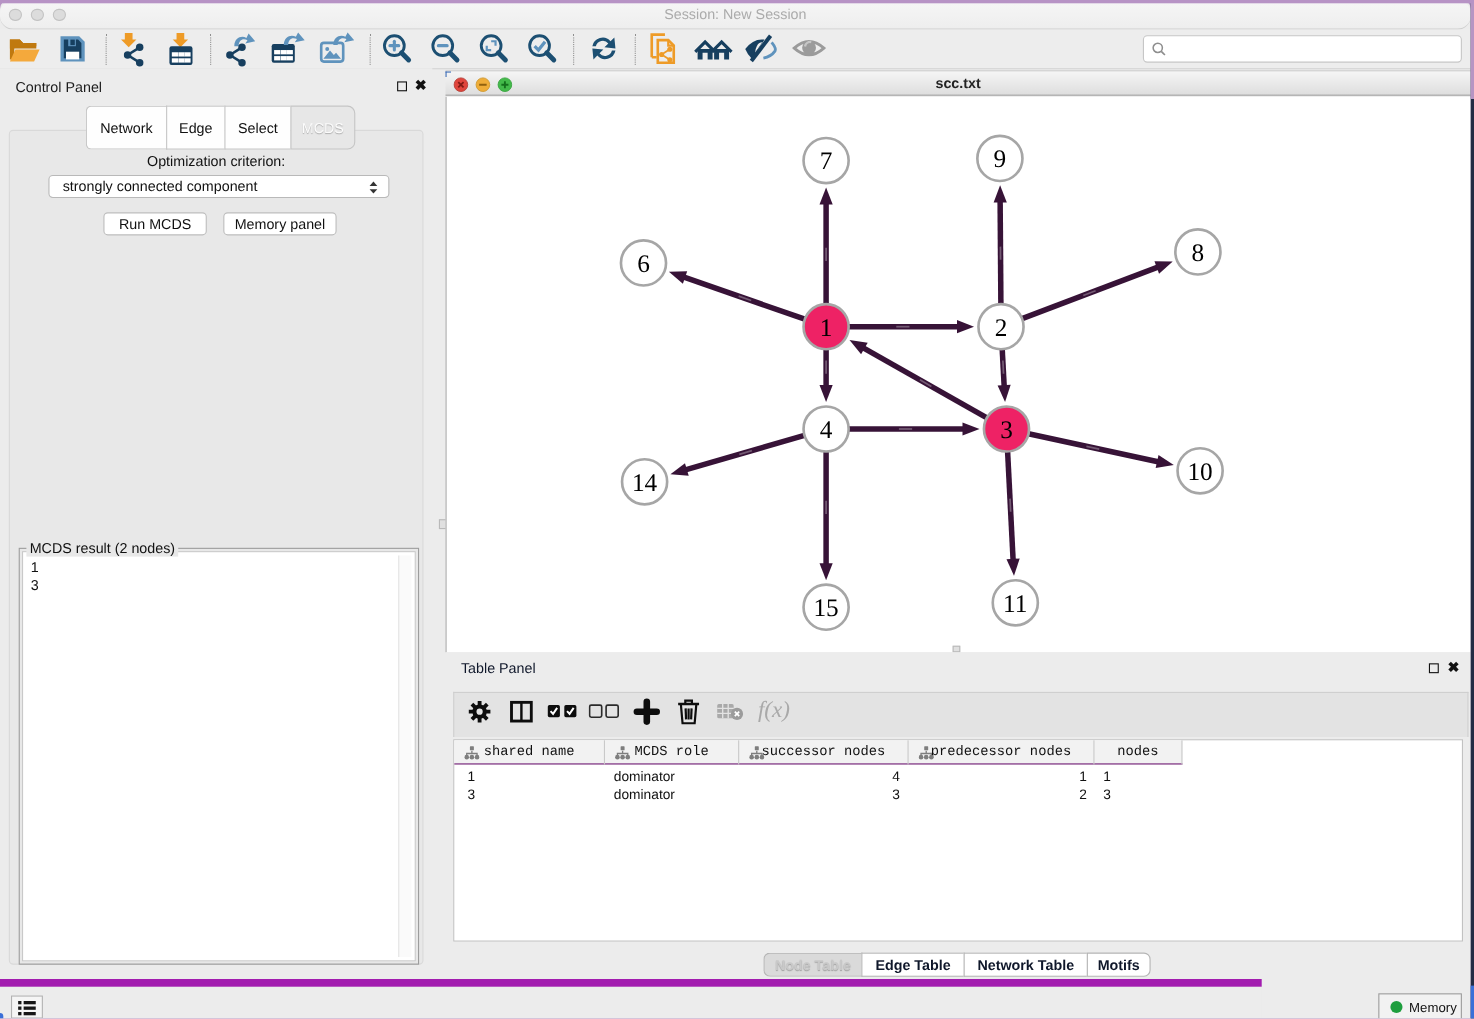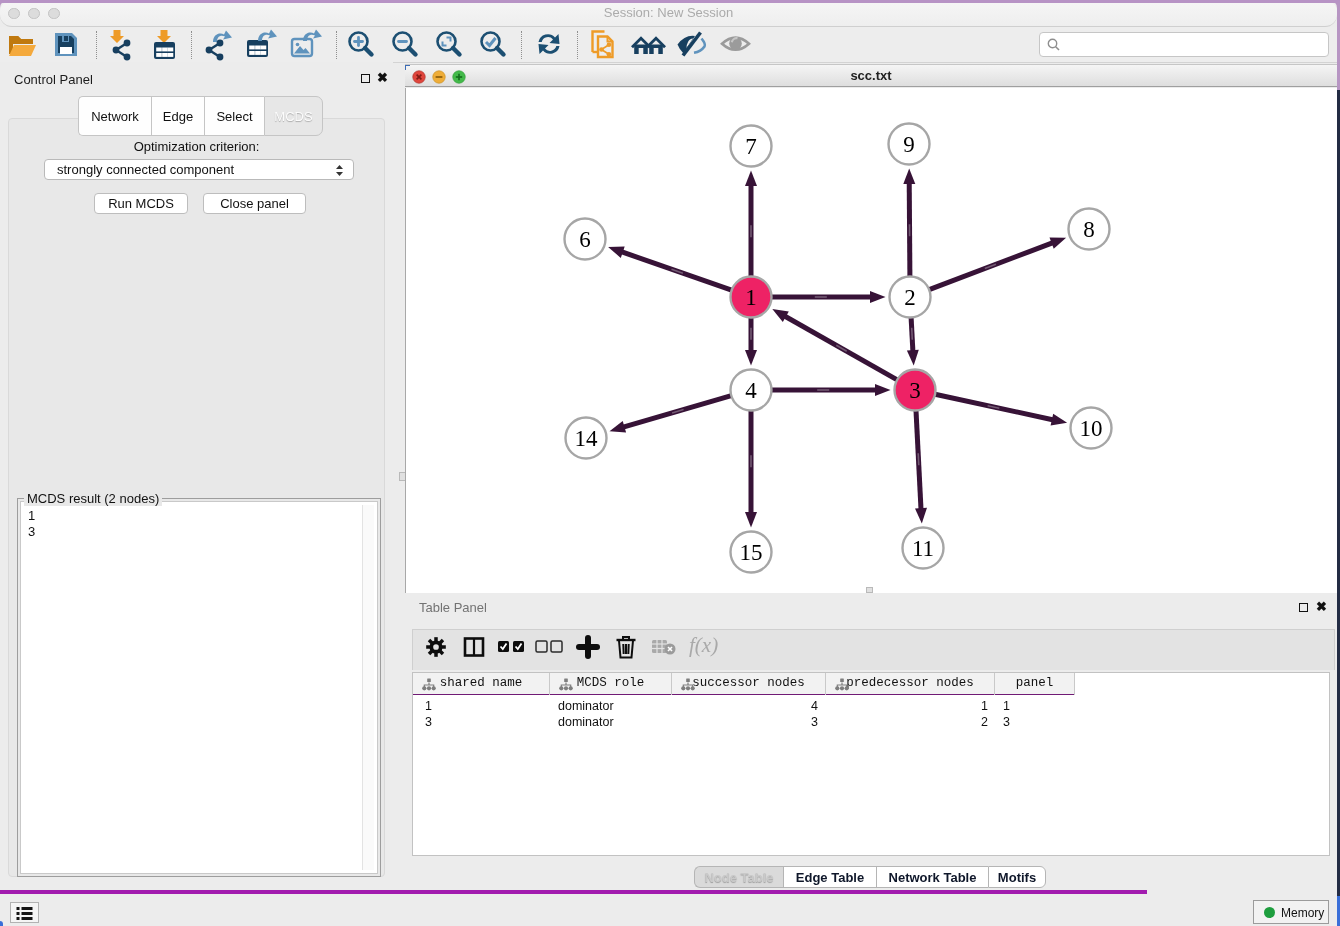--- a/index.html
+++ b/index.html
@@ -47,36 +47,36 @@
 #hsplit-handle { position:absolute; left:866px; top:587px; width:7px; height:6px; background:#e0e0e0; border:1px solid #b9b9b9; }
 
 
 #netwin { position:absolute; left:405px; top:64px; width:932px; height:529px; border-top:1px solid #c6c6c6;padding-left:44px; }
 #nettitle { position:absolute; left:0; top:0; width:100%; height:22px; background:linear-gradient(#f5f5f5,#dedede); border-bottom:1px solid #9f9f9f; }
 #nettitle .t { position:absolute; top:3px; width:100%; text-align:center; font-size:13px; font-weight:700; color:#222; }
 #netcanvas { position:absolute; left:0; top:23px; width:932px; height:505px; background:#fff; border-left:1px solid #a8a8a8; }
 
 
 #tpanel { position:absolute; left:405px; top:593px; width:932px; height:298px; background:#ececec; }
-#tpanel h1 { font-size:13px; font-weight:400; color:#737373; position:absolute; left:14px; top:7px; }
+#tpanel h1 { font-size:13px; font-weight:400; color:#0f172a; position:absolute; left:14px; top:7px; }
 #tp-float { position:absolute; left:894px; top:10px; width:9px; height:9px; border:1.5px solid #111; }
 #tp-close { position:absolute; left:911px; top:6px; font-size:13px; font-weight:bold; color:#111; }
 #tp-toolbar { position:absolute; left:7px; top:36px; width:923px; height:41px; background:#e3e3e3; border:1px solid #cfcfcf; border-bottom:none;padding-left:20px; }
 #tp-table { position:absolute; left:7px; top:79px; width:918px; height:184px; background:#fff; border:1px solid #c2c2c2; }
 #tp-header { position:absolute; left:0; top:0; height:22px; width:662px; background:#f2f2f2; border-bottom:1px solid #701a75;font-family:Liberation Mono, monospace; }
 #tp-header .col { position:absolute; top:0; height:22px; border-right:1px solid #c9c9c9; font-size:12.5px; color:#111; text-align:center; line-height:21px; }
 .trow { position:absolute; left:0; width:916px; height:16px; font-size:12.5px; color:#111; line-height:16px; }
 .trow span { position:absolute; }
 #tp-tabs { position:absolute; left:289px; top:273px; height:22px; display:flex; }
 #tp-tabs .tab { font-size:13px; font-weight:700; color:#0f172a; background:#fff; border:1px solid #b5b5b5; border-right:none; display:flex; align-items:center; justify-content:center; }
 #tp-tabs .tab.first { border-radius:6px 0 0 6px; background:#dadada; color:#c9c9c9; text-shadow:0 1px 1px #9f9f9f; }
 #tp-tabs .tab.last { border-radius:0 6px 6px 0; border-right:1px solid #b5b5b5; }
 
 
-#statusbar { position:absolute; left:0; top:890px; width:1147px; height:35px; background:#ececec; border-top:4px solid #a21caf; }
+#statusbar { position:absolute; left:0; top:890px; width:1147px; height:35px; background:#ececec; border-top:7px solid #a21caf; }
 #sb-list { position:absolute; left:10px; top:8px; width:29px; height:21px; background:#f5f5f5; border:1px solid #b2b2b2; }
 #sb-mem { position:absolute; left:1253px; top:6px; width:76px; height:24px; background:#f2f2f2; border:1px solid #9b9b9b; font-size:12px; color:#111; }
 #sb-mem .dot { position:absolute; left:10px; top:6px; width:11px; height:11px; background:#1e9e3e; border-radius:50%; }
 #sb-mem .txt { position:absolute; left:27px; top:5px; }
 
 .ti { position:absolute; }
 </style>
 </head>
 <body>
 <div id="topstrip"></div>
@@ -234,21 +234,21 @@
       <div class="tab" style="width:53px;">Edge</div>
       <div class="tab" style="width:60px;">Select</div>
       <div class="tab sel" style="width:59px;">MCDS</div>
     </div>
     <div id="cp-select">strongly connected component<svg width="11" height="15" viewBox="0 0 11 15" style="position:absolute;right:8px;top:3px;">
           <path d="M2 6 L5.5 2 L9 6 Z" fill="#333"></path>
           <path d="M2 9 L5.5 13 L9 9 Z" fill="#333"></path>
         </svg></div>
     <div id="opt-label">Optimization criterion:</div>
     <div class="btn" style="left:94px; width:94px;">Run MCDS</div>
-    <div class="btn" style="left:203px; width:103px;">Close panel</div>
+    <div class="btn" style="left:203px; width:103px;">Memory panel</div>
     <div id="fieldset">
       <div id="fs-text">1<br>3<div id="fs-scroll"></div></div>
       <legend>MCDS result (2 nodes)</legend>
     </div>
   </div>
   <div id="vsplit-handle"></div>
   <div id="netwin">
     <div id="bluecorner" style="position:absolute; left:0; top:0; width:5px; height:5px; border-left:1.5px solid #3c6cb5; border-top:1.5px solid #3c6cb5; z-index:5;"></div>
       <div id="nettitle">
       <svg style="position:absolute; left:7px; top:5px;" width="54" height="14" viewBox="0 0 54 14">
@@ -438,21 +438,21 @@
             </svg>successor nodes</div>
         <div class="col" style="left:413px; width:169px;"><svg width="14" height="13" viewBox="0 0 14 13" style="position:absolute; left:9px; top:5px;">
               <g fill="#7e7e7e">
                 <rect x="5.2" y="0.5" width="3.6" height="3.6" rx="0.5"></rect>
                 <path d="M7 4.5 L7 7 M2.3 9 L2.3 7 L11.7 7 L11.7 9" stroke="#7e7e7e" stroke-width="1.2" fill="none"></path>
                 <circle cx="2.3" cy="10.3" r="2.1"></circle>
                 <circle cx="7" cy="10.3" r="2.1"></circle>
                 <circle cx="11.7" cy="10.3" r="2.1"></circle>
               </g>
             </svg>predecessor nodes</div>
-        <div class="col" style="left:582px; width:80px;">panel</div>
+        <div class="col" style="left:582px; width:80px;">nodes</div>
       </div>
       <div class="trow" style="top:25px;">
           <span style="left:12px;">1</span>
           <span style="left:145px;">dominator</span>
           <span style="left:345px; width:60px; text-align:right;">4</span>
           <span style="left:515px; width:60px; text-align:right;">1</span>
           <span style="left:590px;">1</span>
         </div>
       <div class="trow" style="top:41px;">
           <span style="left:12px;">3</span>

